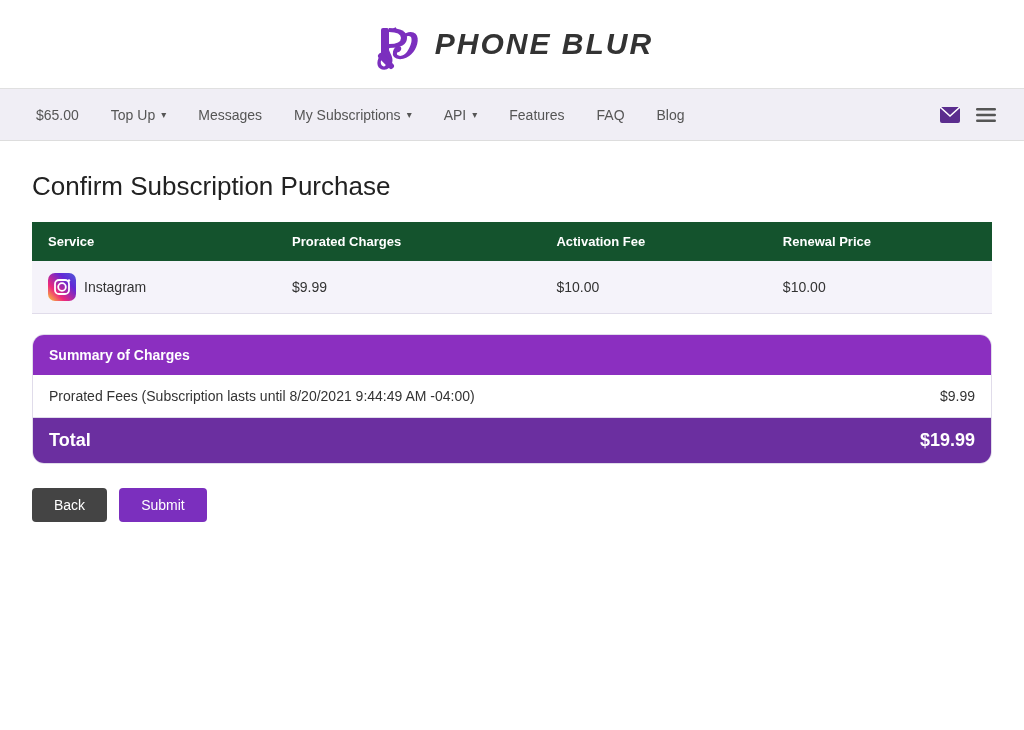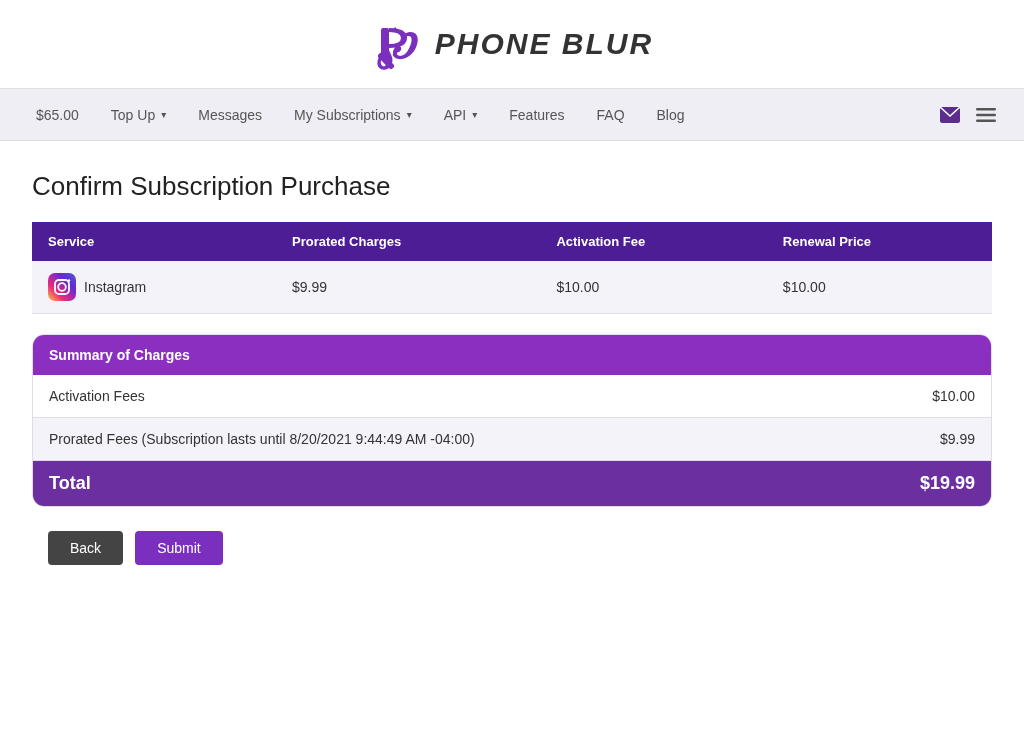--- a/index.html
+++ b/index.html
@@ -85,21 +85,21 @@
       color: #222;
     }
 
     
     .table-container {
       width: 100%;
       border-collapse: collapse;
       margin-bottom: 20px;
     }
     .table-container thead tr {
-      background: #4c1d95;
+      background: #14532d;
       color: #fff;
     }
     .table-container thead th {
       padding: 12px 16px;
       text-align: left;
       font-weight: 600;
       font-size: 13px;
     }
     .table-container tbody tr {
       background: #f5f3fa;
@@ -170,21 +170,20 @@
       padding: 9px 22px;
       border: none;
       border-radius: 4px;
       font-size: 14px;
       cursor: pointer;
       font-weight: 500;
     }
     .btn-back {
       background: #444;
       color: #fff;
-      margin-left: 16px;
     }
     .btn-submit {
       background: #7b2fbe;
       color: #fff;
     }
 
     .summary-block {
       border: 1px solid #e0dcea;
       border-radius: 12px;
       overflow: hidden;
@@ -292,24 +291,20 @@
         <td>$10.00</td>
       </tr>
     </tbody>
   </table>
 
   <div class="summary-block">
     <div class="summary-header">Summary of Charges</div>
     <table class="summary-table">
       <tbody>
         <tr>
-          <td>Activation Fees</td>
-          <td class="amount">$10.00</td>
-        </tr>
-        <tr>
           <td>Prorated Fees (Subscription lasts until 8/20/2021 9:44:49 AM -04:00)</td>
           <td class="amount">$9.99</td>
         </tr>
       </tbody>
     </table>
     <div class="total-row">
       <span>Total</span>
       <span>$19.99</span>
     </div>
   </div>

